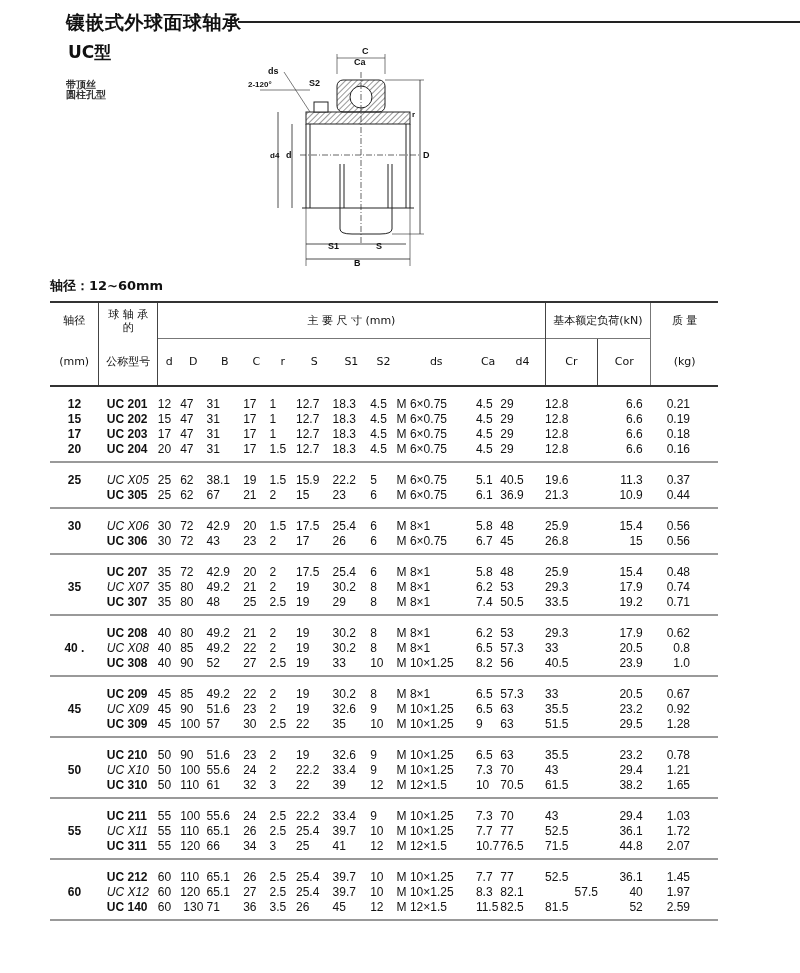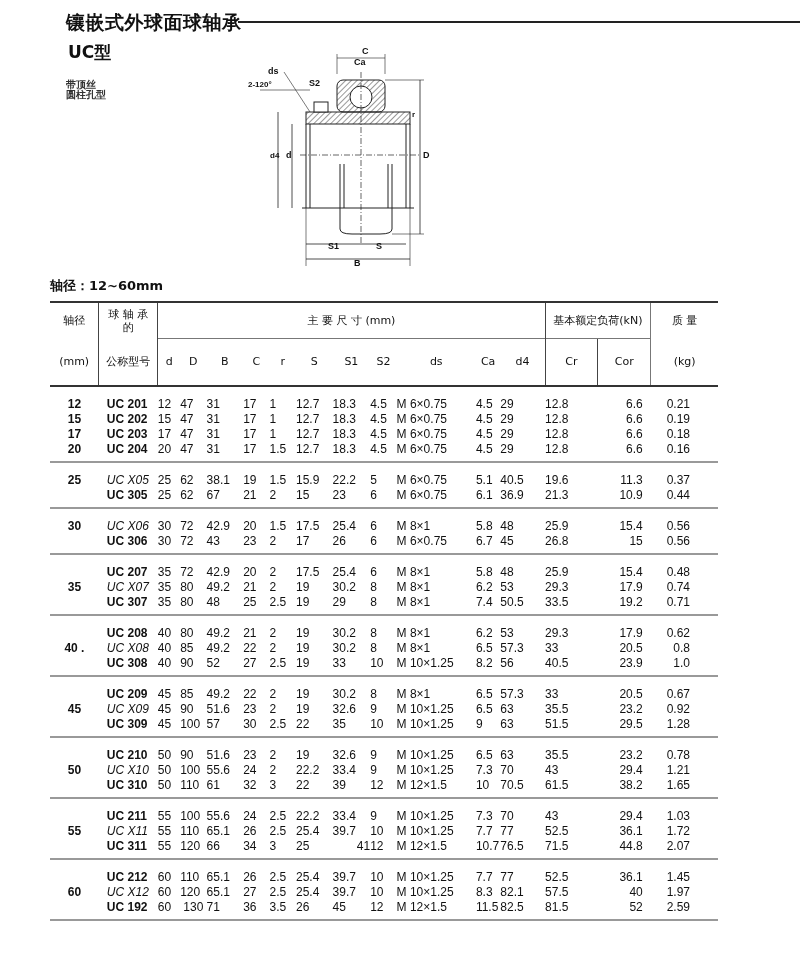--- a/index.html
+++ b/index.html
@@ -587,21 +587,21 @@
       </tr>
       <tr class="row">
         <td class="shaft"></td>
         <td class="model" style="padding-left:8px">UC 311</td>
         <td class="c" style="text-align:left;">55</td>
         <td class="c" style="text-align:left;">120</td>
         <td class="c" style="text-align:left;">66</td>
         <td class="c" style="text-align:left;">34</td>
         <td class="c" style="text-align:left;">3</td>
         <td class="c" style="text-align:left;">25</td>
-        <td class="c" style="text-align:right;">41</td>
+        <td class="c" style="text-align:left;">41</td>
         <td class="c" style="text-align:left;">12</td>
         <td class="c" style="text-align:left;">M 12×1.5</td>
         <td class="c" style="text-align:left;">10.7</td>
         <td class="c" style="text-align:left;">76.5</td>
         <td class="c" style="text-align:left;">71.5</td>
         <td class="c" style="text-align:right;padding-right:8px;">44.8</td>
         <td class="c" style="text-align:right;padding-right:28px;">2.07</td>
       </tr>
       <tr class="sep">
         <td colspan="16"></td>
@@ -634,27 +634,27 @@
         <td class="c" style="text-align:left;">120</td>
         <td class="c" style="text-align:left;">65.1</td>
         <td class="c" style="text-align:left;">27</td>
         <td class="c" style="text-align:left;">2.5</td>
         <td class="c" style="text-align:left;">25.4</td>
         <td class="c" style="text-align:left;">39.7</td>
         <td class="c" style="text-align:left;">10</td>
         <td class="c" style="text-align:left;">M 10×1.25</td>
         <td class="c" style="text-align:left;">8.3</td>
         <td class="c" style="text-align:left;">82.1</td>
-        <td class="c" style="text-align:left;margin-top:40px;">57.5</td>
+        <td class="c" style="text-align:right;margin-top:40px;">57.5</td>
         <td class="c" style="text-align:right;padding-right:8px;">40</td>
         <td class="c" style="text-align:right;padding-right:28px;">1.97</td>
       </tr>
       <tr class="row">
         <td class="shaft"></td>
-        <td class="model" style="padding-left:8px">UC 192</td>
+        <td class="model" style="padding-left:8px">UC 140</td>
         <td class="c" style="text-align:left;">60</td>
         <td class="c" style="text-align:center;">130</td>
         <td class="c" style="text-align:left;">71</td>
         <td class="c" style="text-align:left;">36</td>
         <td class="c" style="text-align:left;">3.5</td>
         <td class="c" style="text-align:left;">26</td>
         <td class="c" style="text-align:left;">45</td>
         <td class="c" style="text-align:left;">12</td>
         <td class="c" style="text-align:left;">M 12×1.5</td>
         <td class="c" style="text-align:left;">11.5</td>

